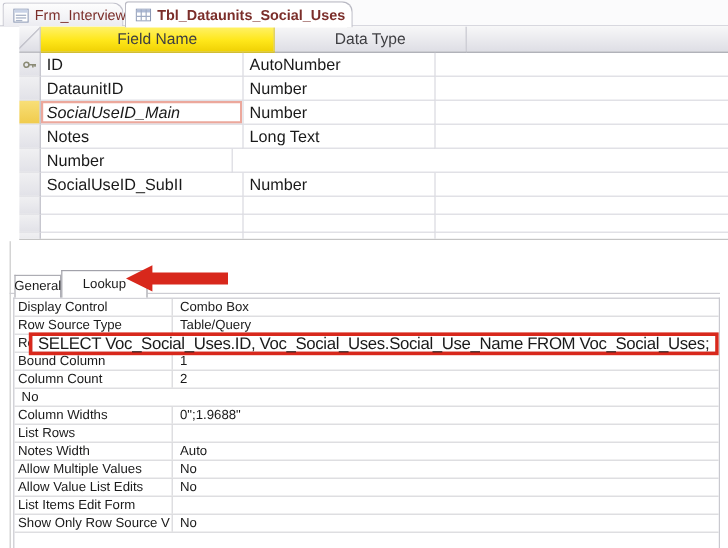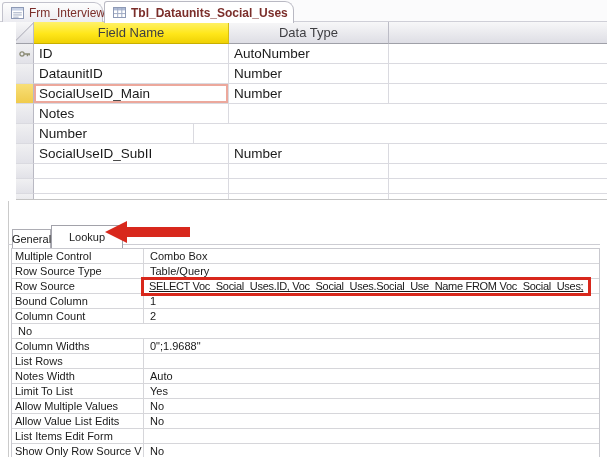--- a/index.html
+++ b/index.html
@@ -31,25 +31,25 @@
       linear-gradient(#F7F7F8,#DEDEE5);}
   .hd.fn-hd{width:195px;background:linear-gradient(#FFF26B,#FFE71A 55%,#EFD104);
       border-bottom:1px solid #C8AF00;border-right:1px solid #D5BE14;}
   .hd.dt-hd{width:160px;}
   .hd.desc-hd{flex:1;border-right:none;}
   .frow{display:flex;height:20px;font-size:13.5px;}
   .frow .cell{box-sizing:border-box;border-right:1px solid #DADAE0;border-bottom:1px solid #DADAE0;
       display:flex;align-items:center;}
   .frow .sel{width:18px;justify-content:center;background:linear-gradient(#F0F0F2,#E2E2E8);
       border-right:1px solid #B9B9C3;}
-  .frow .fn{width:195px;padding-left:5px;}
+  .frow .fn{width:169px;padding-left:5px;}
   .frow .dt{width:160px;padding-left:5px;}
   .frow .desc{flex:1;border-right:none;}
   .frow.current .sel{background:linear-gradient(#F8DF78,var(--current-row-gold,#F0CB4C));}
-  .frow.current .fn{box-shadow:inset 0 0 0 2px var(--current-cell-border,#ECA89C);}
+  .frow.current .fn{box-shadow:inset 0 0 0 2px var(--current-cell-border,#ECA89C);font-style:italic;}
   .frow .key-icon{display:none;}
   .frow.pk .key-icon{display:block;}
   .erow{height:15px;}
   .erow .fn,.erow .dt,.erow .desc{color:transparent;}
 
   
   .pane-left-border{position:absolute;left:8px;top:201px;height:256px;width:0;
       border-left:1px solid #CACACA;}
   .ps-strip-line{position:absolute;left:8px;top:244px;width:592px;height:0;
       border-top:1px solid #CDCDD3;}
@@ -66,21 +66,21 @@
   .propgrid{position:absolute;left:11px;top:248px;width:589px;height:209px;overflow:hidden;
       border:1px solid #C9C9CF;border-bottom:none;box-sizing:border-box;background:#FFF;}
   .prow{display:flex;height:15px;box-sizing:border-box;border-bottom:1px solid #D6D6DA;
       font-size:11px;align-items:stretch;}
   .pname{width:132px;box-sizing:border-box;padding-left:3px;border-right:1px solid #D6D6DA;
       overflow:hidden;white-space:nowrap;display:flex;align-items:center;}
   .pval{flex:1;padding-left:6px;white-space:nowrap;display:flex;align-items:center;}
   .vwrap{display:flex;align-items:center;}
   .prow.hl .vwrap{border:3px solid var(--annotation-red,#D8281C);padding:0 5px;
       margin-left:-9px;position:relative;z-index:5;height:19px;box-sizing:border-box;
-      font-size:11px;letter-spacing:-0.3px;text-decoration:underline;}
+      font-size:14px;letter-spacing:-0.3px;}
 </style>
 </head>
 <body>
 
 <div class="app">
 
   <div class="tabbar">
     <div class="doc-tab inactive">
       <span class="ticon">
         <svg width="13" height="12" viewBox="0 0 13 12">
@@ -159,20 +159,23 @@
     <div class="cell desc"></div>
   </div>
 
   <div class="frow">
     <div class="cell sel">
       
     </div>
     <div class="cell fn">
       <span class="txt">Notes</span>
     </div>
+    <div class="cell dt">
+      <span class="txt">Long Text</span>
+    </div>
     <div class="cell desc"></div>
   </div>
 
   <div class="frow">
     <div class="cell sel">
       
     </div>
     <div class="cell dt">
       <span class="txt">Number</span>
     </div>
@@ -229,21 +232,21 @@
 
   <div class="arrow-annot">
     <svg width="88" height="27" viewBox="0 0 88 27">
       <polygon points="1,13 23,2 23,8 86,8 86,18 23,18 23,24" fill="currentColor"></polygon>
     </svg>
   </div>
 
   <div class="propgrid" id="prop-rows">
   <div class="prow">
     <div class="pname">
-      <span class="ptxt">Multiple Control</span>
+      <span class="ptxt">Display Control</span>
     </div>
     <div class="pval">
       <span class="vwrap">Combo Box</span>
     </div>
   </div>
 
   <div class="prow">
     <div class="pname">
       <span class="ptxt">Row Source Type</span>
     </div>
@@ -302,28 +305,20 @@
 
   <div class="prow">
     <div class="pname">
       <span class="ptxt">Notes Width</span>
     </div>
     <div class="pval">
       <span class="vwrap">Auto</span>
     </div>
   </div>
 
-  <div class="prow">
-    <div class="pname">
-      <span class="ptxt">Limit To List</span>
-    </div>
-    <div class="pval">
-      <span class="vwrap">Yes</span>
-    </div>
-  </div>
 
   <div class="prow">
     <div class="pname">
       <span class="ptxt">Allow Multiple Values</span>
     </div>
     <div class="pval">
       <span class="vwrap">No</span>
     </div>
   </div>
 

